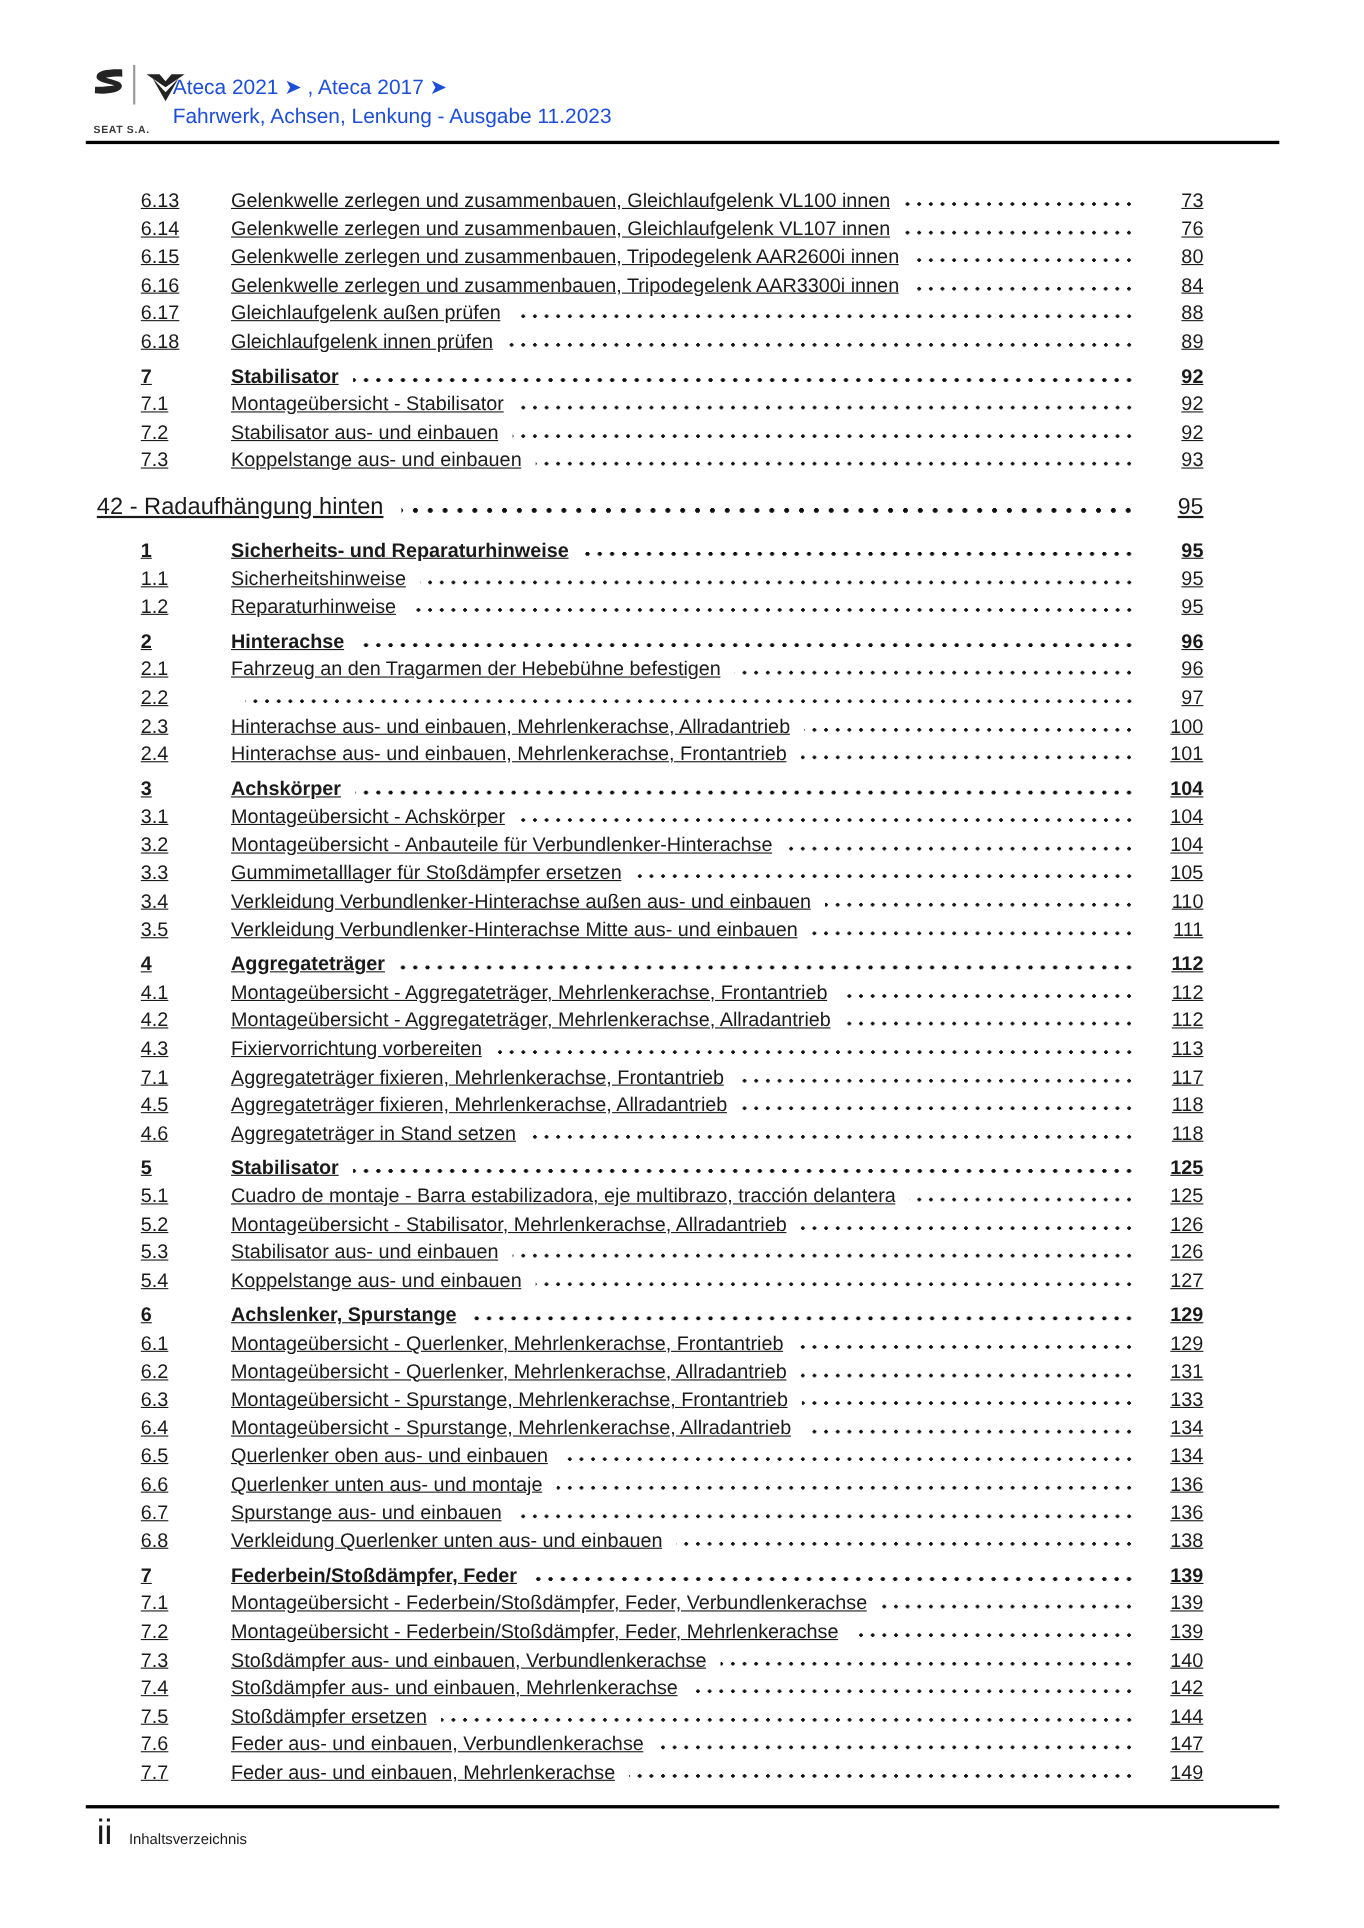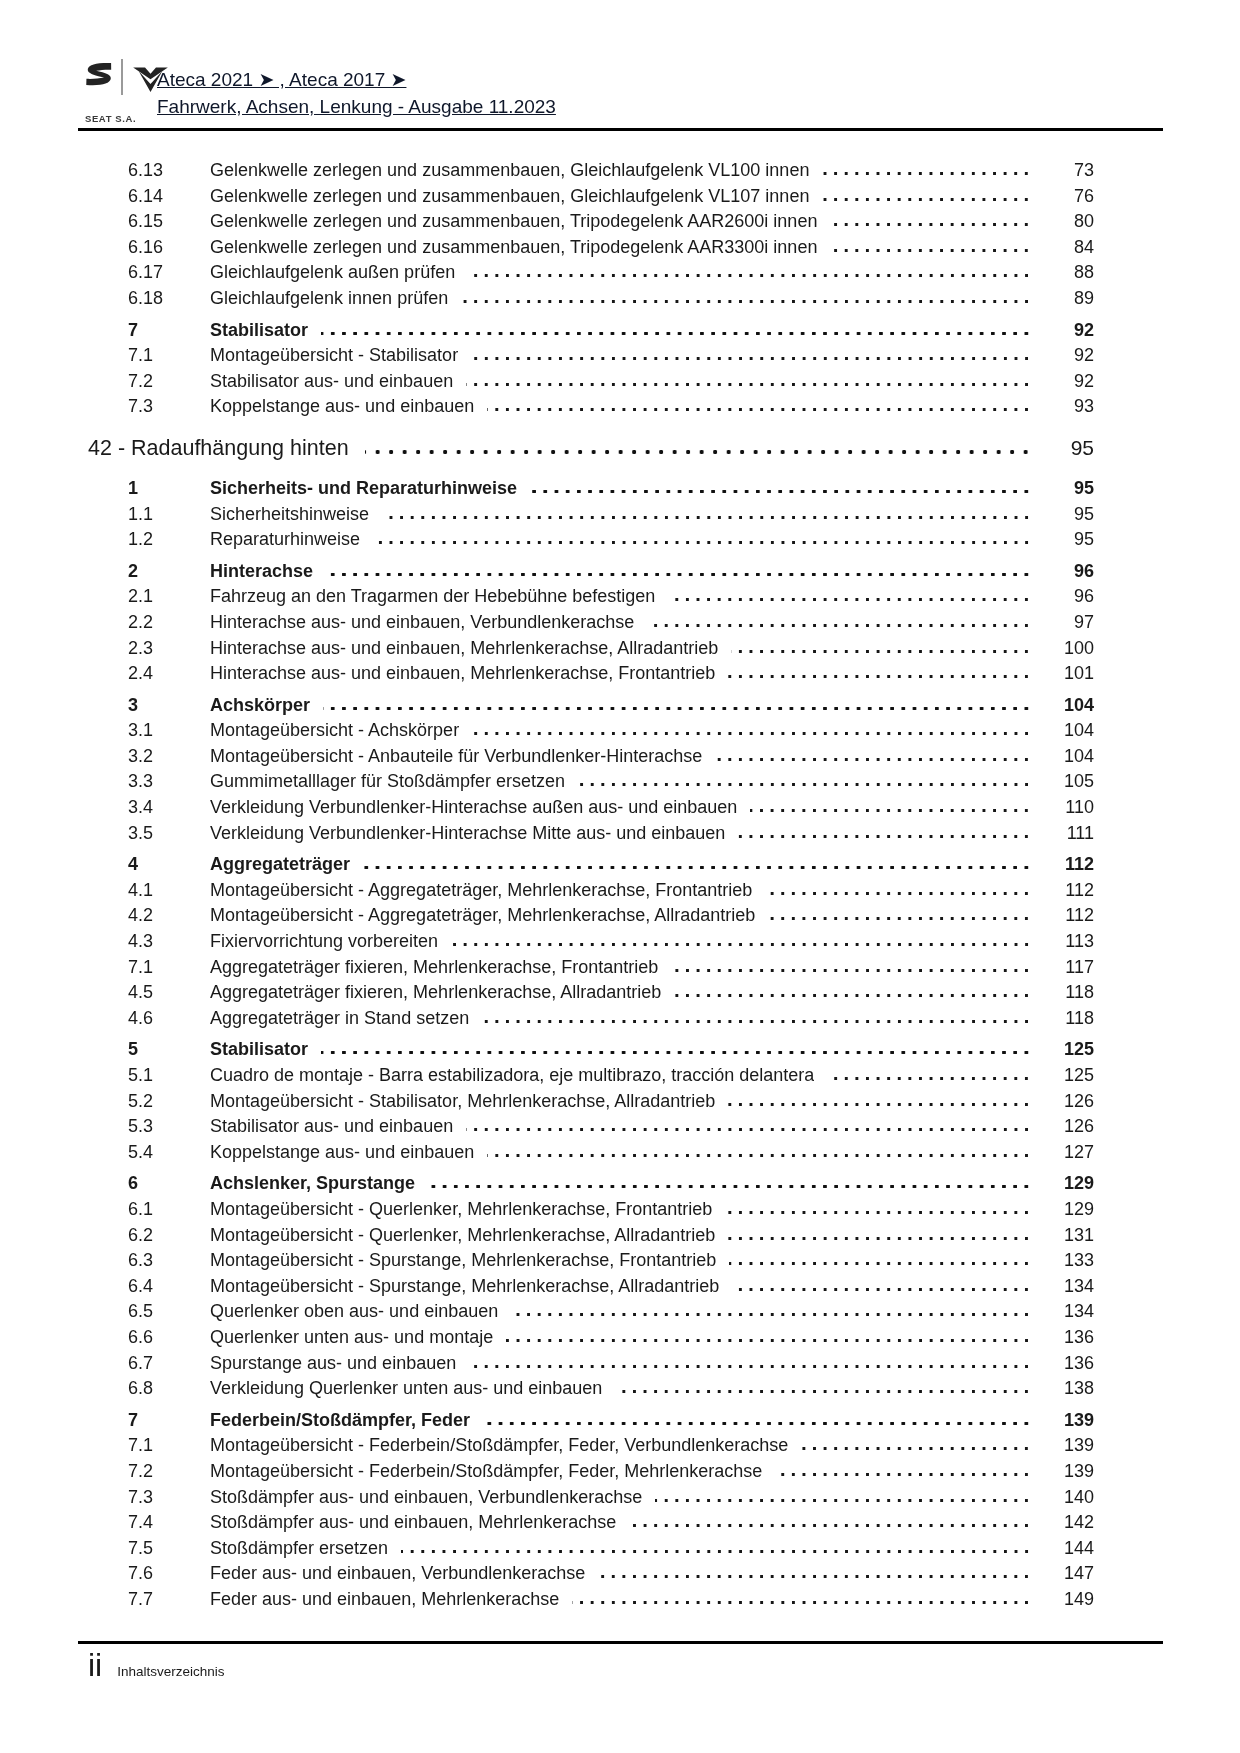--- a/index.html
+++ b/index.html
@@ -8,25 +8,25 @@
     font-family:"Liberation Sans", sans-serif; color:#1a1a1a;
     -webkit-font-smoothing:antialiased;
   }
 
   
   .header { position:absolute; left:85px; top:58px; width:1085px; }
   .brand-row { display:flex; align-items:center; gap:9px; height:38px; }
   .seat-glyph svg, .cupra-glyph svg { display:block; }
   .brand-divider { width:2px; height:36px; background:#9a9a9a; }
   .company { margin-top:17px; font-size:9.5px; letter-spacing:0.6px; color:#3a3a3a; font-weight:bold; }
-  .header-text { position:absolute; left:72px; top:9px; font-size:19px; line-height:26.5px; color:#0f172a; white-space:nowrap;text-decoration:underline; }
+  .header-text { position:absolute; left:72px; top:9px; font-size:19px; line-height:26.5px; color:#1d4ed8; white-space:nowrap; }
   .top-rule { position:absolute; left:78px; top:128px; width:1085px; height:2.5px; background:#000; }
 
   
-  .toc { position:absolute; left:88px; top:160px; width:1006px; }
+  .toc { position:absolute; left:88px; top:172px; width:1006px;text-decoration:underline; }
   .toc-row { display:flex; align-items:baseline; height:25.6px; font-size:18px; }
   .toc-row.bold { font-weight:bold; margin-top:6px; }
   .toc-row .num { flex:0 0 122px; box-sizing:border-box; padding-left:40px; white-space:nowrap; }
   .toc-row .title { flex:0 1 auto; white-space:nowrap; overflow:hidden; }
   .dots {
     flex:1 1 18px; min-width:18px; height:5px; align-self:baseline;
     margin:0 4px 0 13px;
     background-image:radial-gradient(circle at 50% 50%, #161616 1.45px, rgba(0,0,0,0) 1.75px);
     background-size:10.6px 5px; background-repeat:repeat-x; background-position:right bottom;
   }
@@ -184,21 +184,20 @@
 
   <div class="toc-row">
     <span class="num">2.1</span>
     <span class="title">Fahrzeug an den Tragarmen der Hebebühne befestigen</span>
     <span class="dots"></span>
     <span class="page">96</span>
   </div>
 
   <div class="toc-row">
     <span class="num">2.2</span>
-    <span class="title">Hinterachse aus- und einbauen, Verbundlenkerachse</span>
     <span class="dots"></span>
     <span class="page">97</span>
   </div>
 
   <div class="toc-row">
     <span class="num">2.3</span>
     <span class="title">Hinterachse aus- und einbauen, Mehrlenkerachse, Allradantrieb</span>
     <span class="dots"></span>
     <span class="page">100</span>
   </div>

